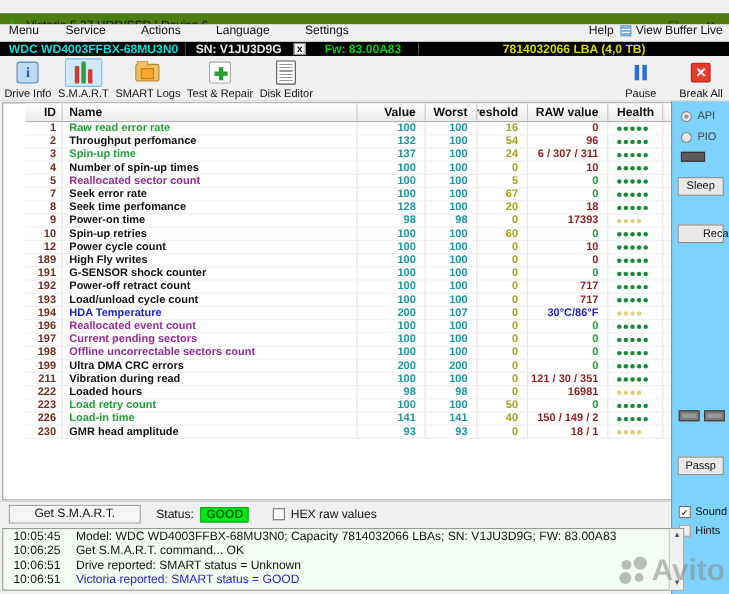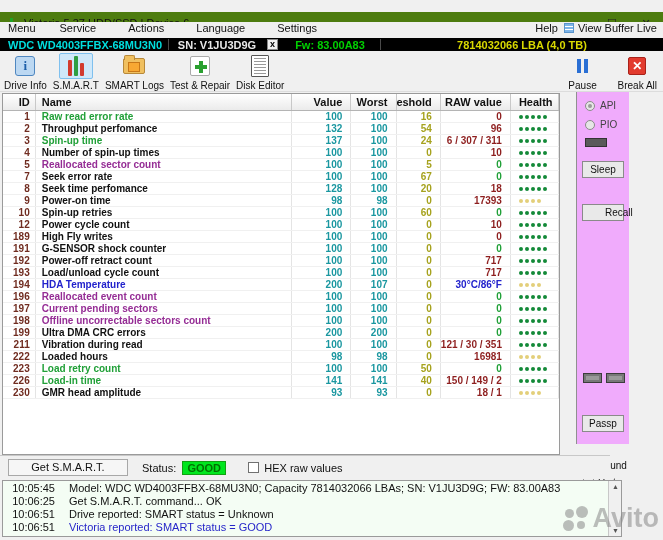--- a/index.html
+++ b/index.html
@@ -55,21 +55,21 @@
   .icon-folder::after { content:""; position:absolute; left:4px; top:3px; width:10px; height:8px; background:#f8a832; border:1px solid #c87818; }
   .icon-repair { width:20px; height:20px; background:#fff; border:1px solid #aaa; border-radius:2px; position:relative; }
   .icon-repair::before { content:""; position:absolute; left:8px; top:4px; width:4px; height:12px; background:#2aa030; }
   .icon-repair::after { content:""; position:absolute; left:4px; top:8px; width:12px; height:4px; background:#2aa030; }
   .icon-hex { width:18px; height:22px; background:#fff; border:1px solid #555; border-radius:1px; background-image:repeating-linear-gradient(#999 0 1px, transparent 1px 3px); background-size:12px 100%; background-position:2px 2px; background-repeat:no-repeat; }
   .icon-pause { display:flex; gap:3px; }
   .icon-pause i { width:4px; height:14px; background:#2a6fd4; display:block; }
   .icon-breakall { width:18px; height:18px; background:#e23b2e; border:1px solid #a8221a; border-radius:2px; color:#fff; font-size:12px; font-weight:bold; display:flex; align-items:center; justify-content:center; }
 
   
-  .grid { position:absolute; left:2px; top:93px; width:558px; height:362px; background:#fff; border:1px solid #9a9a9a; font-weight:bold; }
+  .grid { position:absolute; left:2px; top:93px; width:640px; height:362px; background:#fff; border:1px solid #9a9a9a; font-weight:bold;padding-left:20px; }
   .ghead { display:flex; height:17px; background:linear-gradient(#ffffff, #ebebeb); border-bottom:1px solid #b4b4b4; font-size:11px; color:#111; align-items:center; }
   .ghead .cell { border-right:1px solid #c8c8c8; height:100%; display:flex; align-items:center; }
   .trow { display:flex; height:12px; border-bottom:1px solid #f0f0f0; font-size:10px; align-items:center; }
   .trow .cell { border-right:1px solid #e4e4e4; height:100%; line-height:11px; }
   .cell { overflow:hidden; white-space:nowrap; }
   .c-id { width:34px; text-align:right; padding-right:5px; justify-content:flex-end; }
   .c-name { width:268px; padding-left:6px; }
   .c-value { width:62px; text-align:right; padding-right:8px; justify-content:flex-end; }
   .c-worst { width:47px; text-align:right; padding-right:8px; justify-content:flex-end; }
   .c-tre { width:46px; text-align:right; padding-right:8px; justify-content:flex-end; }
@@ -78,21 +78,21 @@
   .c-fill { flex:1; border-right:none !important; }
   .cid { color:#702c20; }
   .cval { color:#1a97a0; }
   .ctre { color:#a6a21e; }
   .green { color:#21a038; } .purple { color:#952d95; } .blue { color:#2222cc; }
   .black { color:#111; } .red { color:#8e1f1f; }
   .dot { display:inline-block; width:4px; height:4px; border-radius:50%; margin-right:2px; }
   .dot.green { background:#138a38; } .dot.yellow { background:#e3cf7a; }
 
   
-  .sidepanel { position:absolute; left:576px; top:92px; width:53px; height:352px; background:#f0abfc; border-left:1px solid #909090; font-size:10px; color:#444; }
+  .sidepanel { position:absolute; left:610px; top:92px; width:53px; height:448px; background:#7dd3fc; border-left:1px solid #909090; font-size:10px; color:#444; }
   .radio-row { display:flex; align-items:center; gap:5px; margin:8px 0 0 8px; }
   .radio { width:10px; height:10px; border-radius:50%; background:#e6e6e6; border:1px solid #8a8a8a; position:relative; }
   .radio.sel::after { content:""; position:absolute; left:2px; top:2px; width:4px; height:4px; border-radius:50%; background:#9a9a9a; }
   .led-btn { width:22px; height:9px; background:#5a5a5a; border:1px solid #333; margin:8px 0 0 8px; }
   .panel-btn { display:block; width:42px; height:17px; background:#e9e9e9; border:1px solid #8a8a8a; font-size:10px; color:#111; text-align:center; line-height:15px; margin-left:5px; font-family:"Liberation Sans", sans-serif; }
   .btn-sleep { margin-top:14px; }
   .btn-recall { margin-top:26px;padding-left:22px; }
   .tiny-row { display:flex; gap:4px; margin:152px 0 0 6px; }
   .tiny-btn { width:19px; height:10px; background:#787878; border:1px solid #3c3c3c; position:relative; }
   .tiny-btn::after { content:""; position:absolute; left:2px; top:2px; right:2px; bottom:2px; background:#9a9a9a; }

